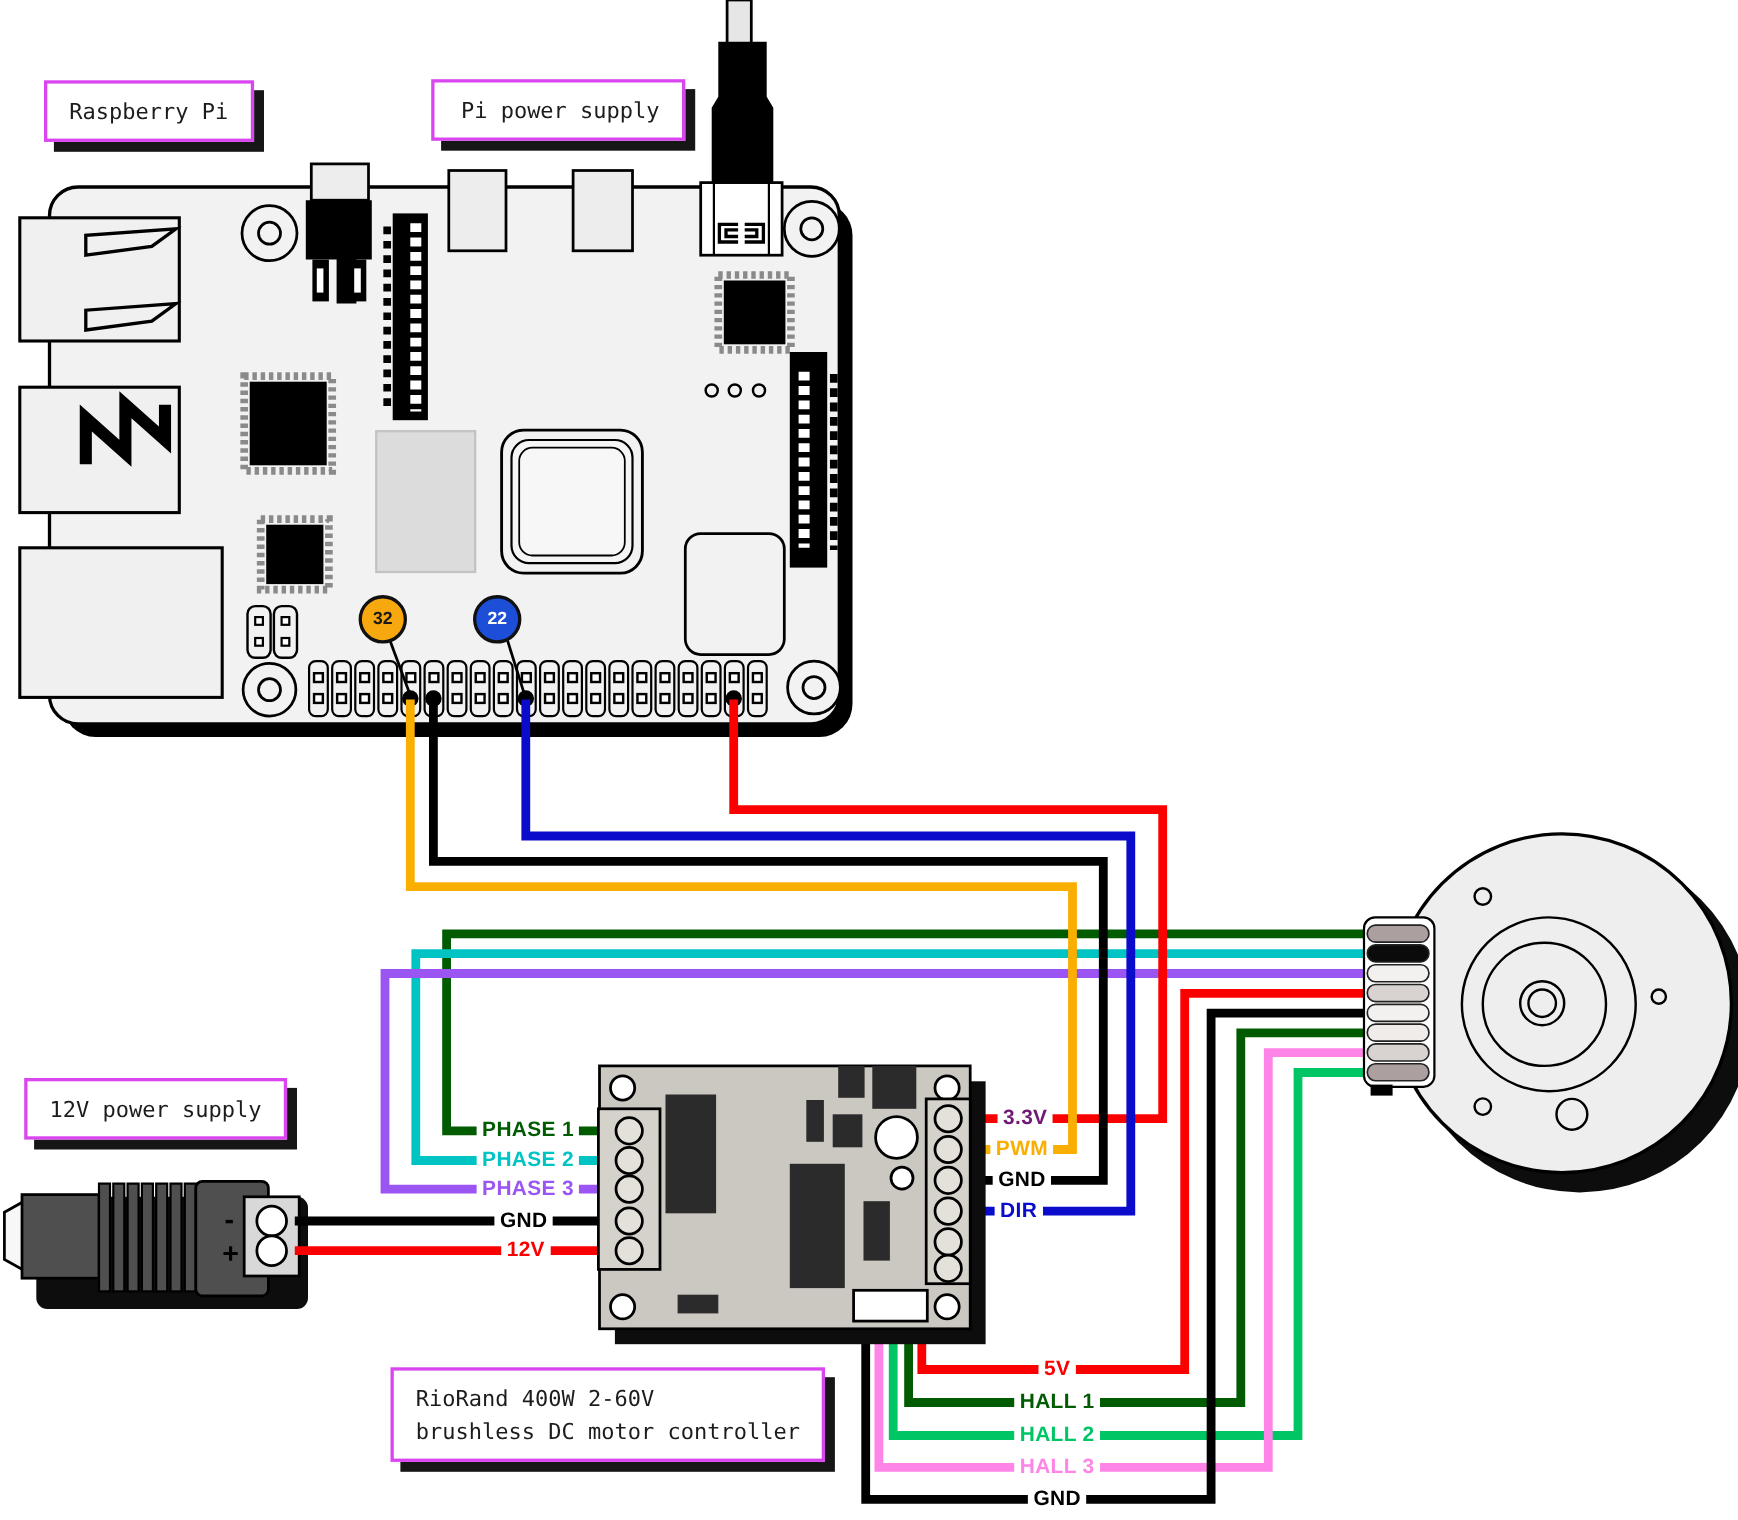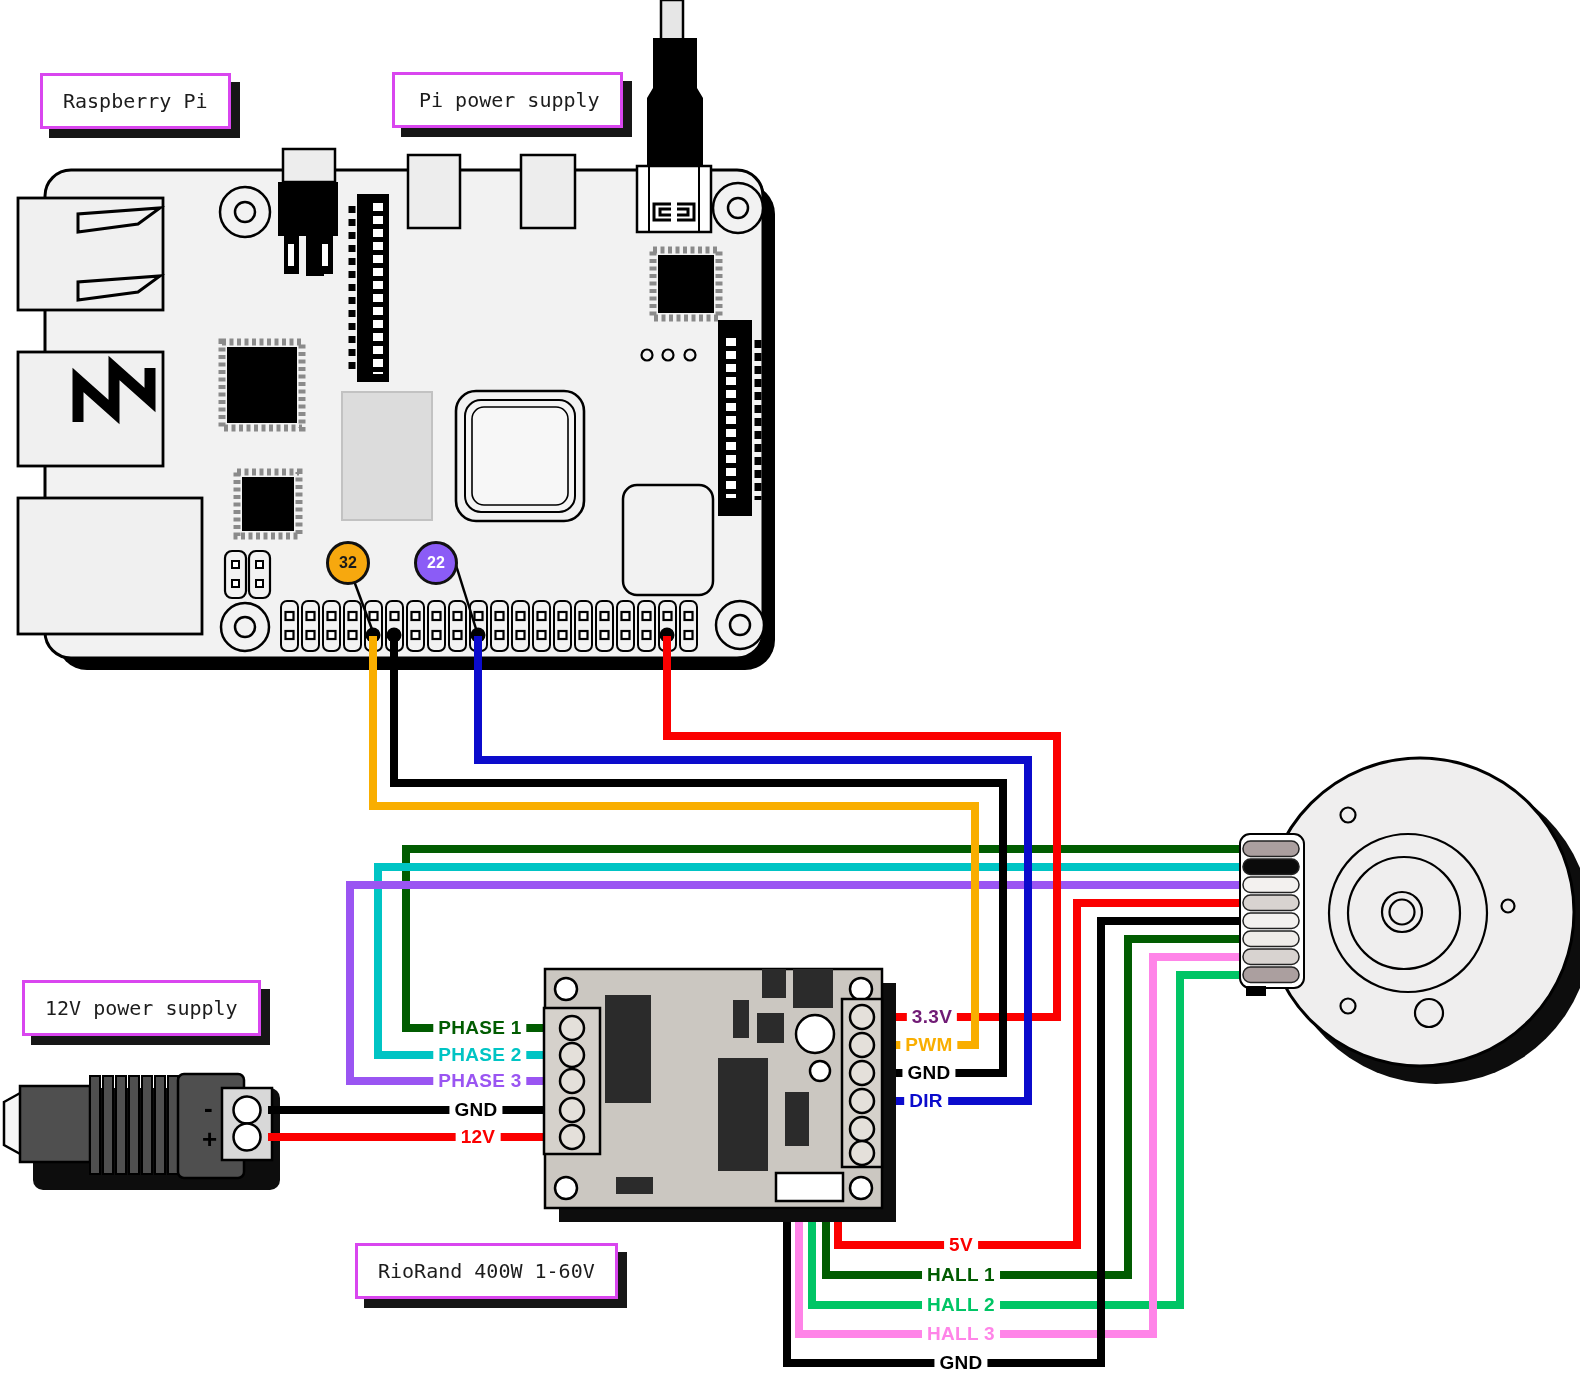--- a/index.html
+++ b/index.html
@@ -266,21 +266,21 @@
       <rect x="785" y="1092" width="24" height="54"></rect>
       <rect x="616" y="1177" width="37" height="17"></rect>
     </g>
     <circle cx="815" cy="1034" r="19" fill="#fff" stroke="#000" stroke-width="2.5"></circle>
     <circle cx="820" cy="1071" r="10" fill="#fff" stroke="#000" stroke-width="2.5"></circle>
     <rect x="776" y="1173" width="67" height="28" fill="#fff" stroke="#000" stroke-width="2.5"></rect>
   </g>
 </svg>
 
 <div class="badge" style="left: 326px; top: 541px; color: rgb(26, 26, 26); background: rgb(247, 168, 14);">32</div>
-<div class="badge" style="left: 414px; top: 541px; color: rgb(255, 255, 255); background: #8b5cf6;">22</div>
+<div class="badge" style="left: 430px; top: 541px; color: rgb(255, 255, 255); background: #1d4ed8;">22</div>
 
 <span class="wire-label" style="left: 480px; top: 1028px; color: rgb(1, 92, 1);">PHASE 1</span>
 <span class="wire-label" style="left: 480px; top: 1055px; color: rgb(0, 196, 196);">PHASE 2</span>
 <span class="wire-label" style="left: 480px; top: 1081px; color: rgb(154, 85, 242);">PHASE 3</span>
 <span class="wire-label" style="left: 476px; top: 1110px; color: rgb(0, 0, 0);">GND</span>
 <span class="wire-label" style="left: 478px; top: 1137px; color: rgb(251, 0, 0);">12V</span>
 
 <span class="wire-label" style="left: 932px; top: 1017px; color: #701a75;">3.3V</span>
 <span class="wire-label" style="left: 929px; top: 1045px; color: rgb(249, 174, 0);">PWM</span>
 <span class="wire-label" style="left: 929px; top: 1073px; color: rgb(0, 0, 0);">GND</span>
@@ -289,16 +289,17 @@
 <span class="wire-label" style="left: 961px; top: 1245px; color: rgb(251, 0, 0);">5V</span>
 <span class="wire-label" style="left: 961px; top: 1275px; color: rgb(1, 92, 1);">HALL 1</span>
 <span class="wire-label" style="left: 961px; top: 1305px; color: rgb(0, 197, 101);">HALL 2</span>
 <span class="wire-label" style="left: 961px; top: 1334px; color: rgb(255, 132, 232); text-align: right;">HALL 3</span>
 <span class="wire-label" style="left: 961px; top: 1363px; color: rgb(0, 0, 0);">GND</span>
 
 <div class="caption" style="left:40px;top:73px;">Raspberry Pi</div>
 <div class="caption" style="left:392px;top:72px;padding-left:24px;">Pi power supply</div>
 <div class="caption" style="left:22px;top:980px;">12V power supply</div>
 <div class="caption" style="left:355px;top:1243px;">
-  <div>RioRand 400W 1-60V</div>
+  <div>RioRand 400W 2-60V</div>
+  <div>brushless DC motor controller</div>
 </div>
 
 </div>
 
 </body></html>

